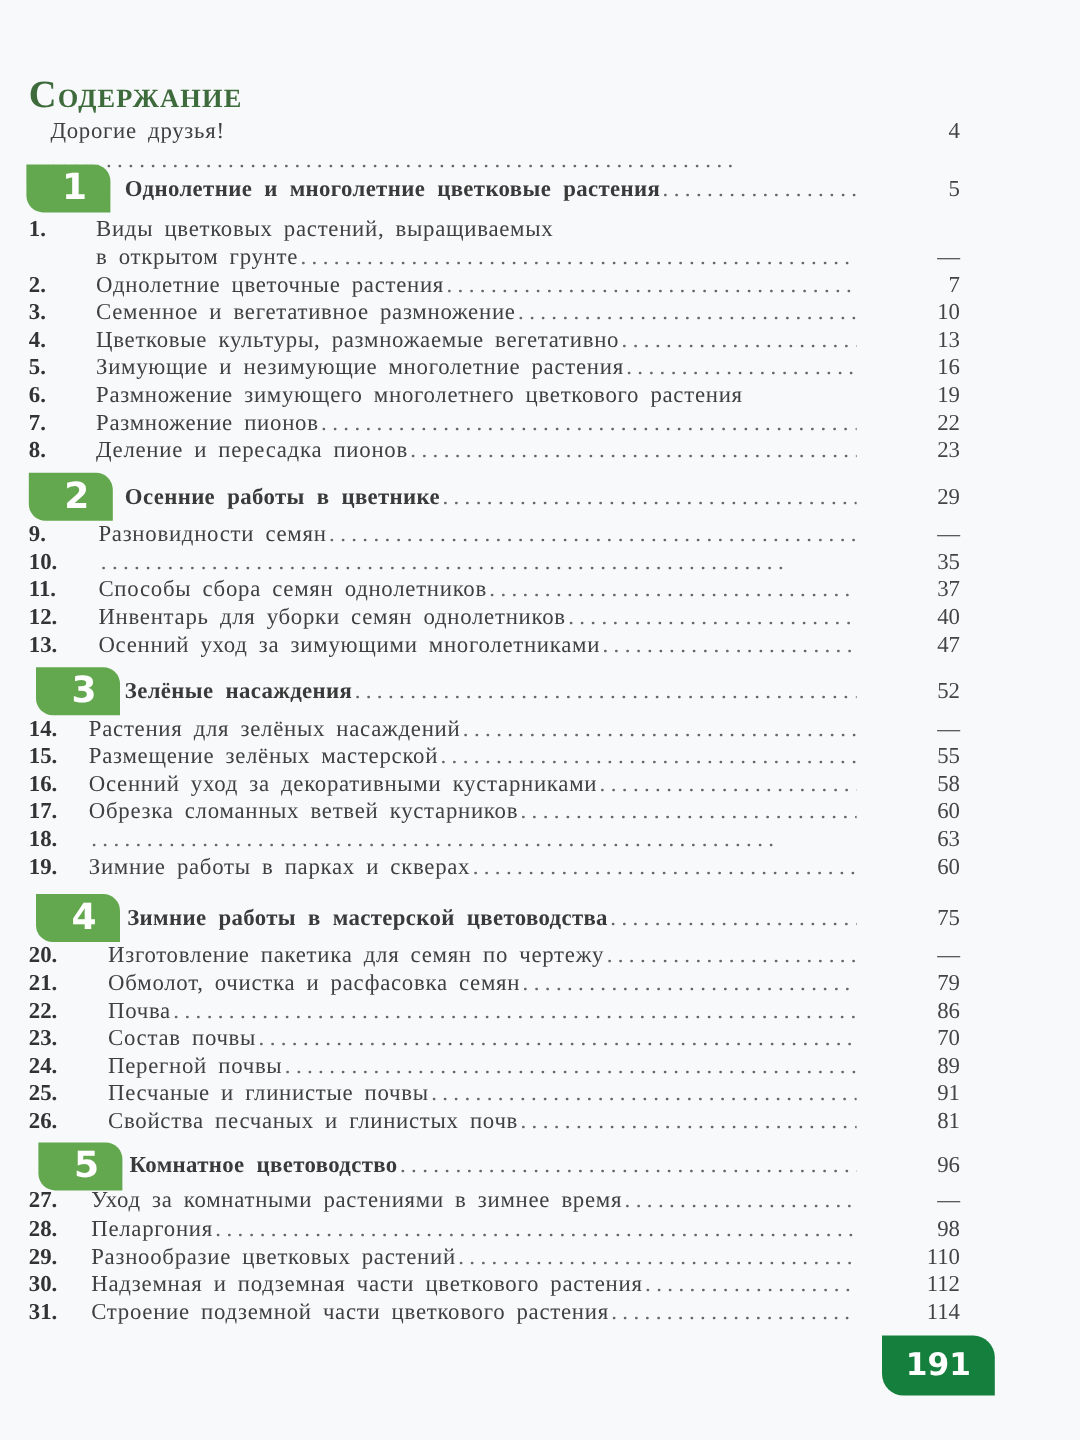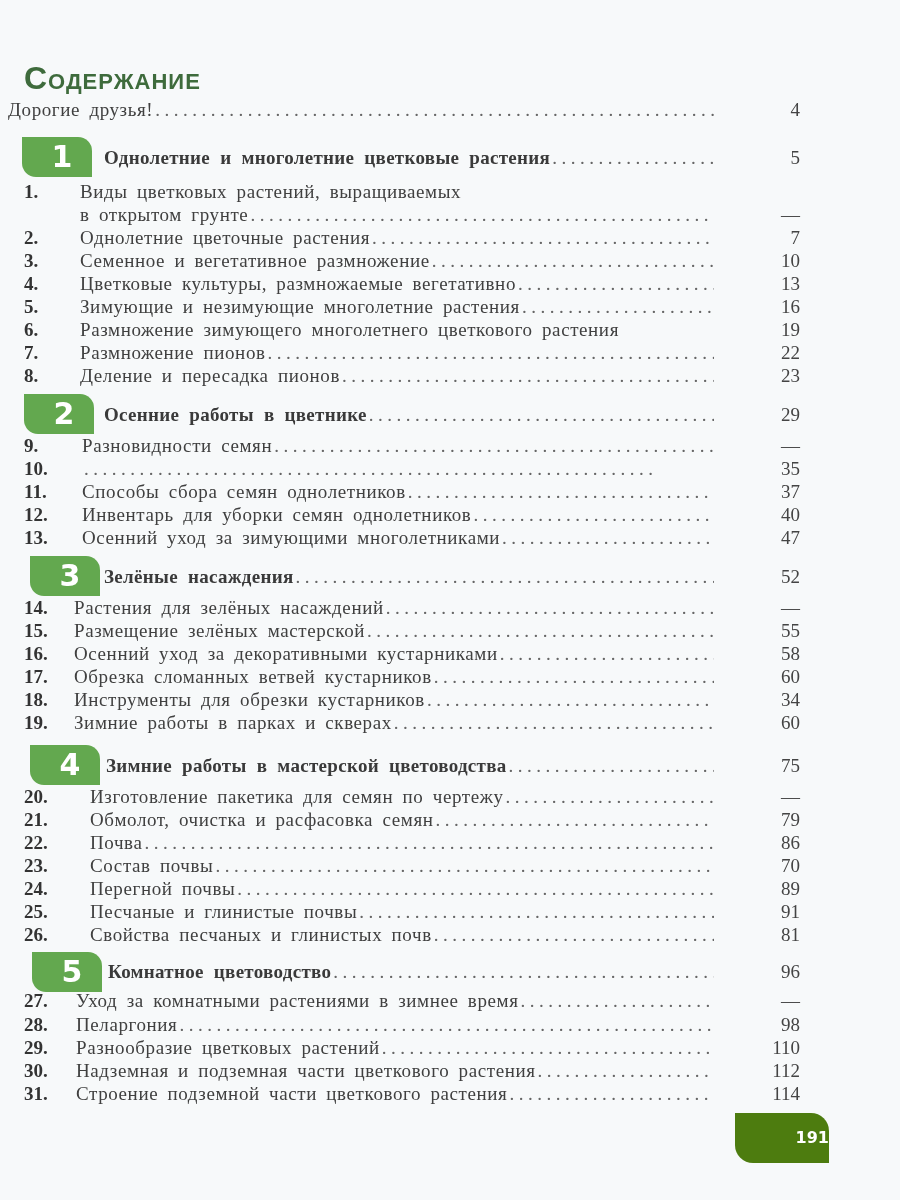--- a/index.html
+++ b/index.html
@@ -19,21 +19,21 @@
       position: absolute;
       left: 0;
       top: 0;
       width: 900px;
       height: 1200px;
     }
     .title {
       position: absolute;
       left: 24px;
       top: 60px;
-      font-family: Liberation Sans, sans-serif;
+      font-family: Liberation Serif, serif;
       font-weight: bold;
       font-size: 32px;
       color: #3e6b3c;
       letter-spacing: 1px;
       font-variant: small-caps;
     }
     .row {
       position: absolute;
       left: 0;
       width: 900px;
@@ -72,21 +72,21 @@
       margin-left: 2px;
     }
     .row .page-num {
       position: absolute;
       right: 100px;
       width: 50px;
       text-align: right;
       font-size: 19px;
       color: #444;
     }
-    .intro .text-wrap { left: 8px; }
+    .intro .text-wrap { left: 40px; flex-direction: column; }
     .section-row .text {
       font-weight: bold;
       color: #3a3a3a;
       letter-spacing: 0.3px;
       word-spacing: 5px;
     }
     .badge {
       position: absolute;
       width: 70px;
       height: 40px;
@@ -102,28 +102,28 @@
     .badge span {
       display: inline-block;
       padding-left: 10px;
     }
     .page-badge {
       position: absolute;
       left: 735px;
       top: 1113px;
       width: 94px;
       height: 50px;
-      background: #4d7c0f;
+      background: #15803d;
       border-radius: 0 18px 0 18px;
       color: #ffffff;
       font-family: "DejaVu Sans", "Liberation Sans", sans-serif;
       font-weight: bold;
-      font-size: 16px;
+      font-size: 26px;
       line-height: 50px;
-      text-align: right;
+      text-align: center;
     }
     .cont {
       position: absolute;
       font-family: "Liberation Serif", "DejaVu Serif", serif;
       font-size: 19px;
       line-height: 24px;
       color: #404040;
       letter-spacing: 0.6px;
       word-spacing: 4px;
       white-space: nowrap;
@@ -304,24 +304,23 @@
     <span class="num">17.</span>
     <div class="text-wrap" style="left:74px">
         <span class="text">Обрезка сломанных ветвей кустарников</span>
         <span class="dots">..............................................................</span>
       </div>
     <span class="page-num">60</span>
   </div>
   <div class="row" style="top:688px">
     <span class="num">18.</span>
     <div class="text-wrap" style="left:74px">
-        <span class="text">Инструменты для обрезки кустарников</span>
-        <span class="dots">..............................................................</span>
-      </div>
-    <span class="page-num">34</span>
+        <span class="dots">..............................................................</span>
+      </div>
+    <span class="page-num">63</span>
   </div>
   <div class="row" style="top:711px">
     <span class="num">19.</span>
     <div class="text-wrap" style="left:74px">
         <span class="text">Зимние работы в парках и скверах</span>
         <span class="dots">..............................................................</span>
       </div>
     <span class="page-num">60</span>
   </div>
 

